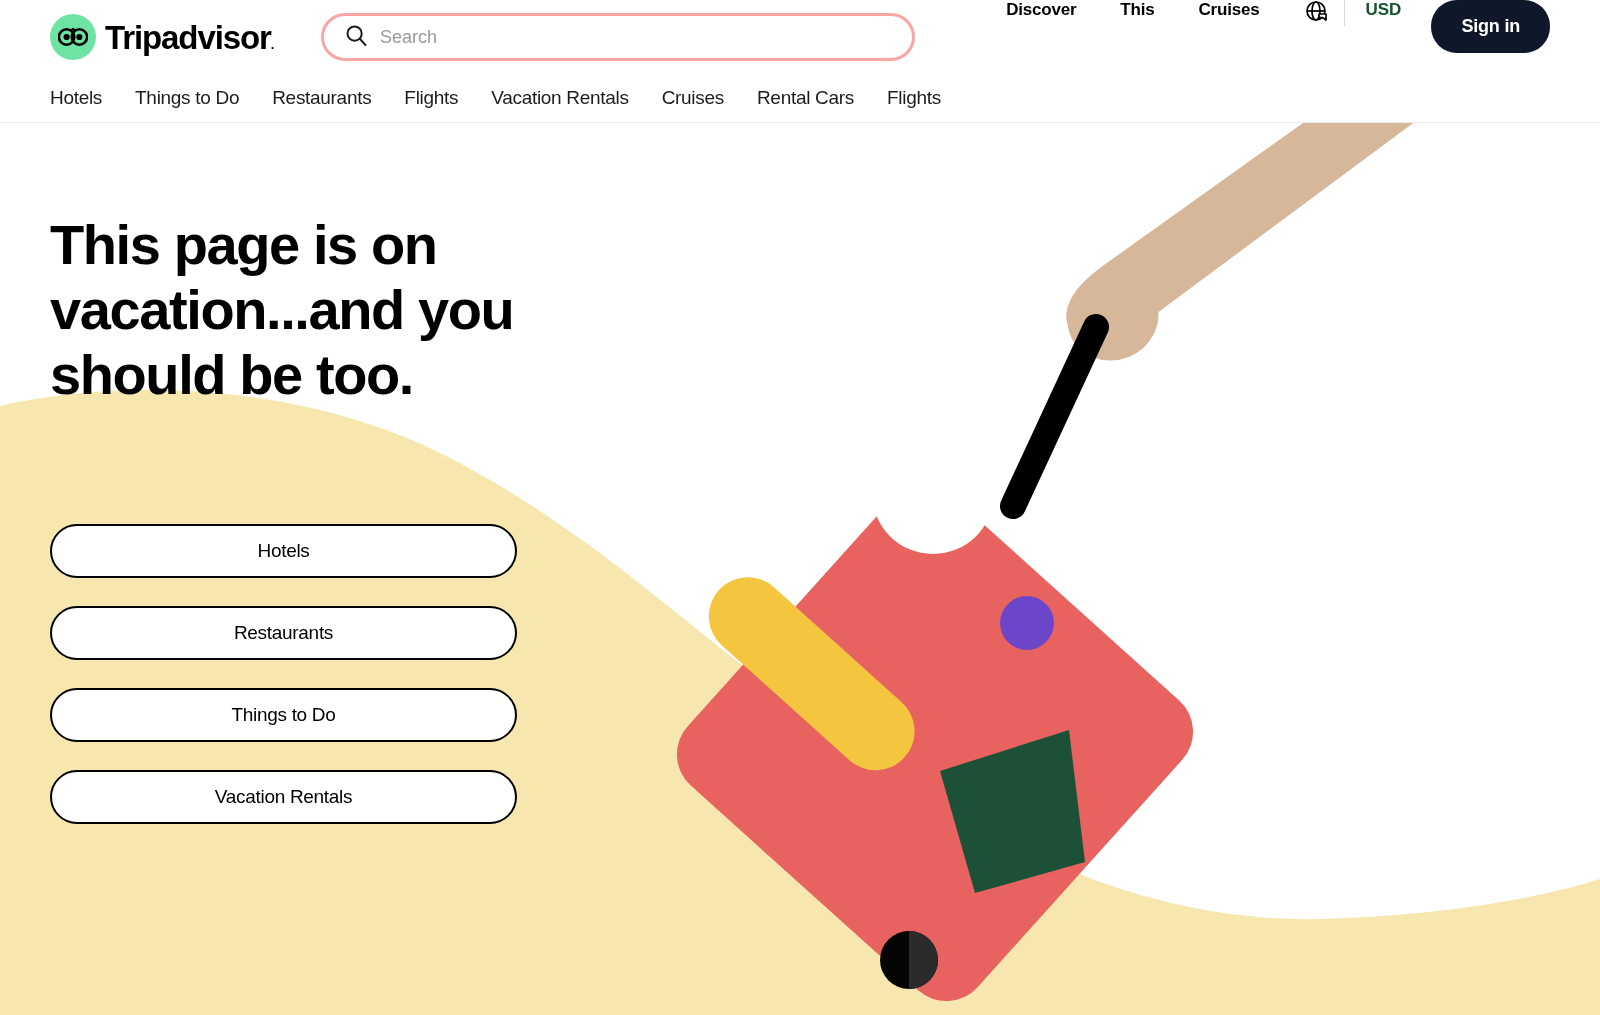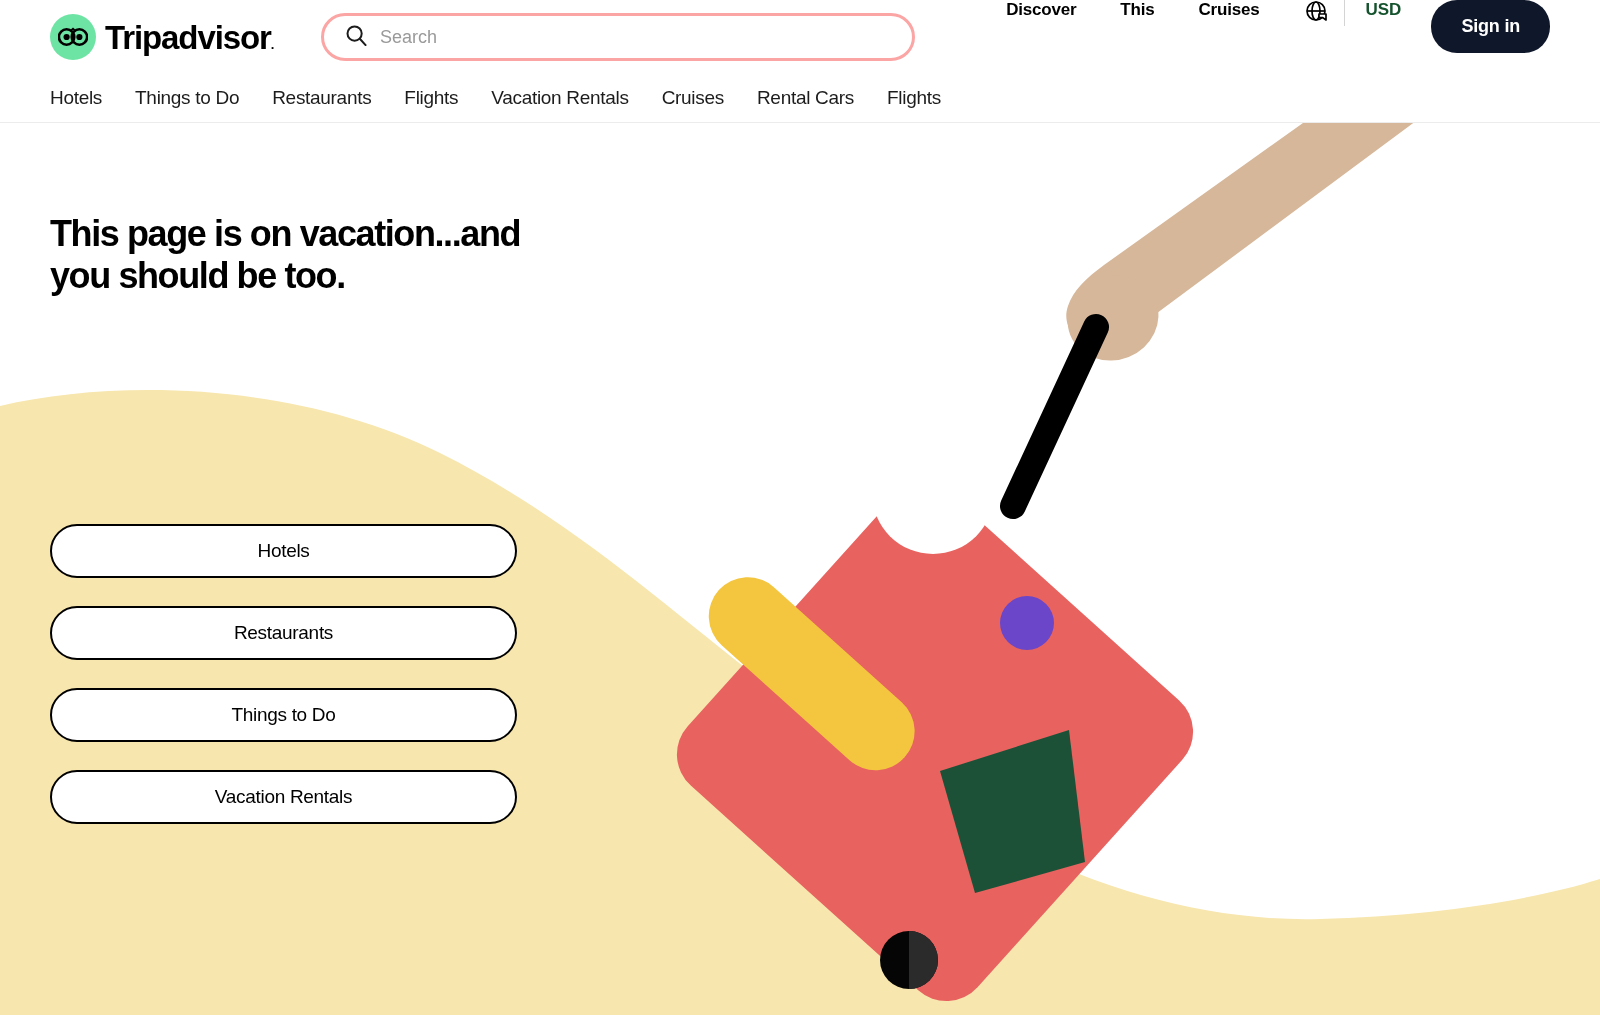--- a/index.html
+++ b/index.html
@@ -180,21 +180,21 @@
   }
 
   
   #hero-copy {
     position: absolute;
     left: 50px; top: 213px;
     width: 560px;
     z-index: 20;
   }
   #headline {
-    font-size: 36px;
+    font-size: 56px;
     font-weight: 700;
     line-height: 1.16;
     letter-spacing: -1.4px;
     color: #000000;
     max-width: 480px;
   }
   #subhead {
     margin-top: 26px;
     font-size: 26px;
     font-weight: 700;

